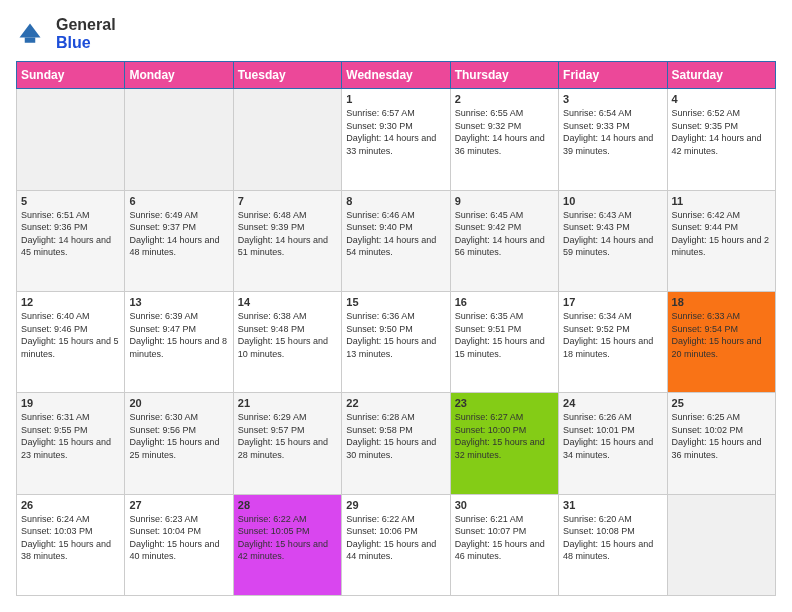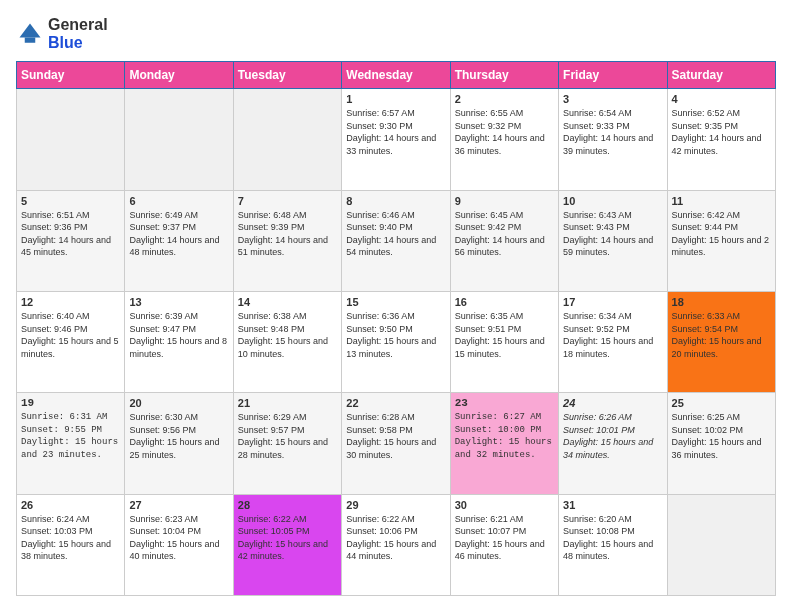--- a/index.html
+++ b/index.html
@@ -19,21 +19,21 @@
     }
     .header {
       display: flex;
       justify-content: space-between;
       align-items: flex-start;
       margin-bottom: 10px;
     }
     .logo {
       display: flex;
       align-items: center;
-      gap: 4px;
+      gap: 12px;
     }
     .logo-icon {
       width: 28px;
       height: 28px;
     }
     .title-area {
       text-align: right;
     }
     .month-title {
       font-size: 32px;
@@ -199,41 +199,41 @@
           <td style="background: rgb(255, 255, 255);">
             <span class="day-num">17</span>
             <div class="cell-text">Sunrise: 6:34 AM<br>Sunset: 9:52 PM<br>Daylight: 15 hours and 18 minutes.</div>
           </td>
           <td style="background: #f97316;">
             <span class="day-num">18</span>
             <div class="cell-text">Sunrise: 6:33 AM<br>Sunset: 9:54 PM<br>Daylight: 15 hours and 20 minutes.</div>
           </td>
         </tr>
         <tr>
-          <td style="background: rgb(245, 245, 245); font-family: Liberation Mono, monospace;">
+          <td style="background: rgb(245, 245, 245);">
             <span class="day-num">19</span>
             <div class="cell-text">Sunrise: 6:31 AM<br>Sunset: 9:55 PM<br>Daylight: 15 hours and 23 minutes.</div>
           </td>
           <td style="background: rgb(245, 245, 245);">
             <span class="day-num">20</span>
             <div class="cell-text">Sunrise: 6:30 AM<br>Sunset: 9:56 PM<br>Daylight: 15 hours and 25 minutes.</div>
           </td>
           <td style="background: rgb(245, 245, 245);">
             <span class="day-num">21</span>
             <div class="cell-text">Sunrise: 6:29 AM<br>Sunset: 9:57 PM<br>Daylight: 15 hours and 28 minutes.</div>
           </td>
           <td style="background: rgb(245, 245, 245); margin-left: 21px;">
             <span class="day-num">22</span>
             <div class="cell-text">Sunrise: 6:28 AM<br>Sunset: 9:58 PM<br>Daylight: 15 hours and 30 minutes.</div>
           </td>
-          <td style="background: #f9a8d4; font-family: Liberation Mono, monospace;">
+          <td style="background: #84cc16;">
             <span class="day-num">23</span>
             <div class="cell-text">Sunrise: 6:27 AM<br>Sunset: 10:00 PM<br>Daylight: 15 hours and 32 minutes.</div>
           </td>
-          <td style="background: rgb(245, 245, 245); font-style: italic;">
+          <td style="background: rgb(245, 245, 245);">
             <span class="day-num">24</span>
             <div class="cell-text">Sunrise: 6:26 AM<br>Sunset: 10:01 PM<br>Daylight: 15 hours and 34 minutes.</div>
           </td>
           <td style="background: rgb(245, 245, 245);">
             <span class="day-num">25</span>
             <div class="cell-text">Sunrise: 6:25 AM<br>Sunset: 10:02 PM<br>Daylight: 15 hours and 36 minutes.</div>
           </td>
         </tr>
         <tr>
           <td style="background: rgb(255, 255, 255);">

